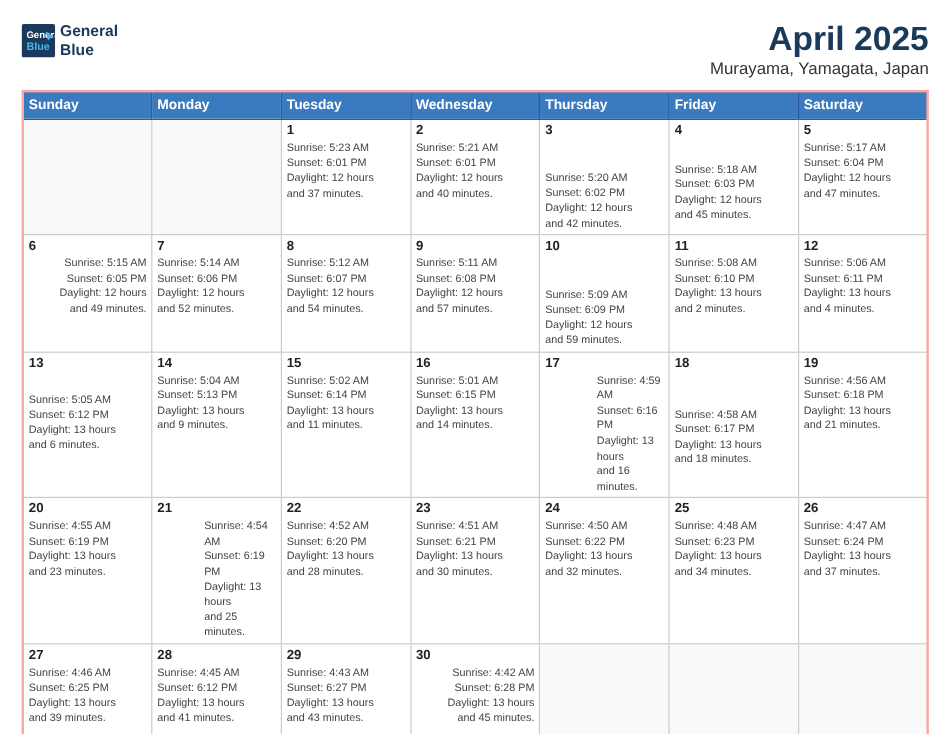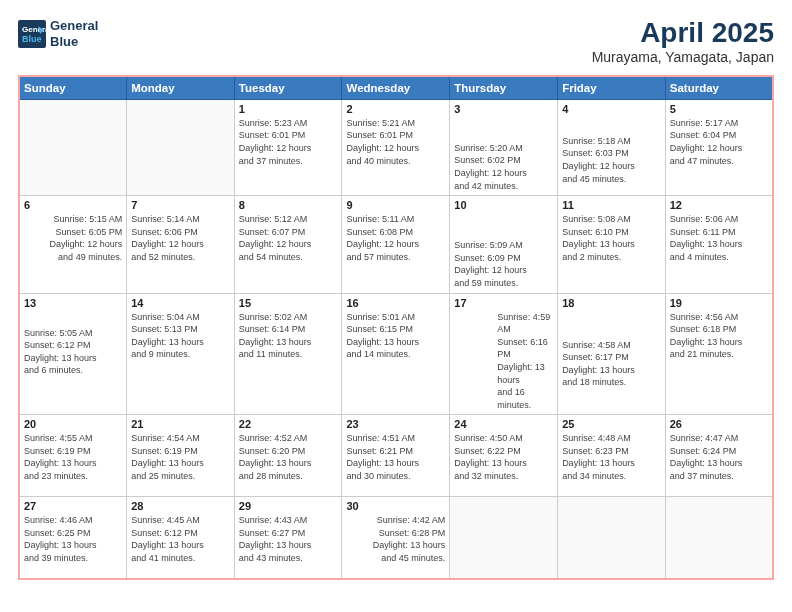--- a/index.html
+++ b/index.html
@@ -269,21 +269,21 @@
         <tr>
           <td>
             <span class="day-num">20</span>
             <div class="day-info" style="white-space: pre-line;">Sunrise: 4:55 AM
 Sunset: 6:19 PM
 Daylight: 13 hours
 and 23 minutes.</div>
           </td>
           <td>
             <span class="day-num">21</span>
-            <div class="day-info" style="white-space: pre-line;">Sunrise: 4:54 AM
+            <div class="day-info" style="white-space: pre-line; margin-left: 39px;">Sunrise: 4:54 AM
 Sunset: 6:19 PM
 Daylight: 13 hours
 and 25 minutes.</div>
           </td>
           <td>
             <span class="day-num">22</span>
             <div class="day-info" style="white-space: pre-line;">Sunrise: 4:52 AM
 Sunset: 6:20 PM
 Daylight: 13 hours
 and 28 minutes.</div>

